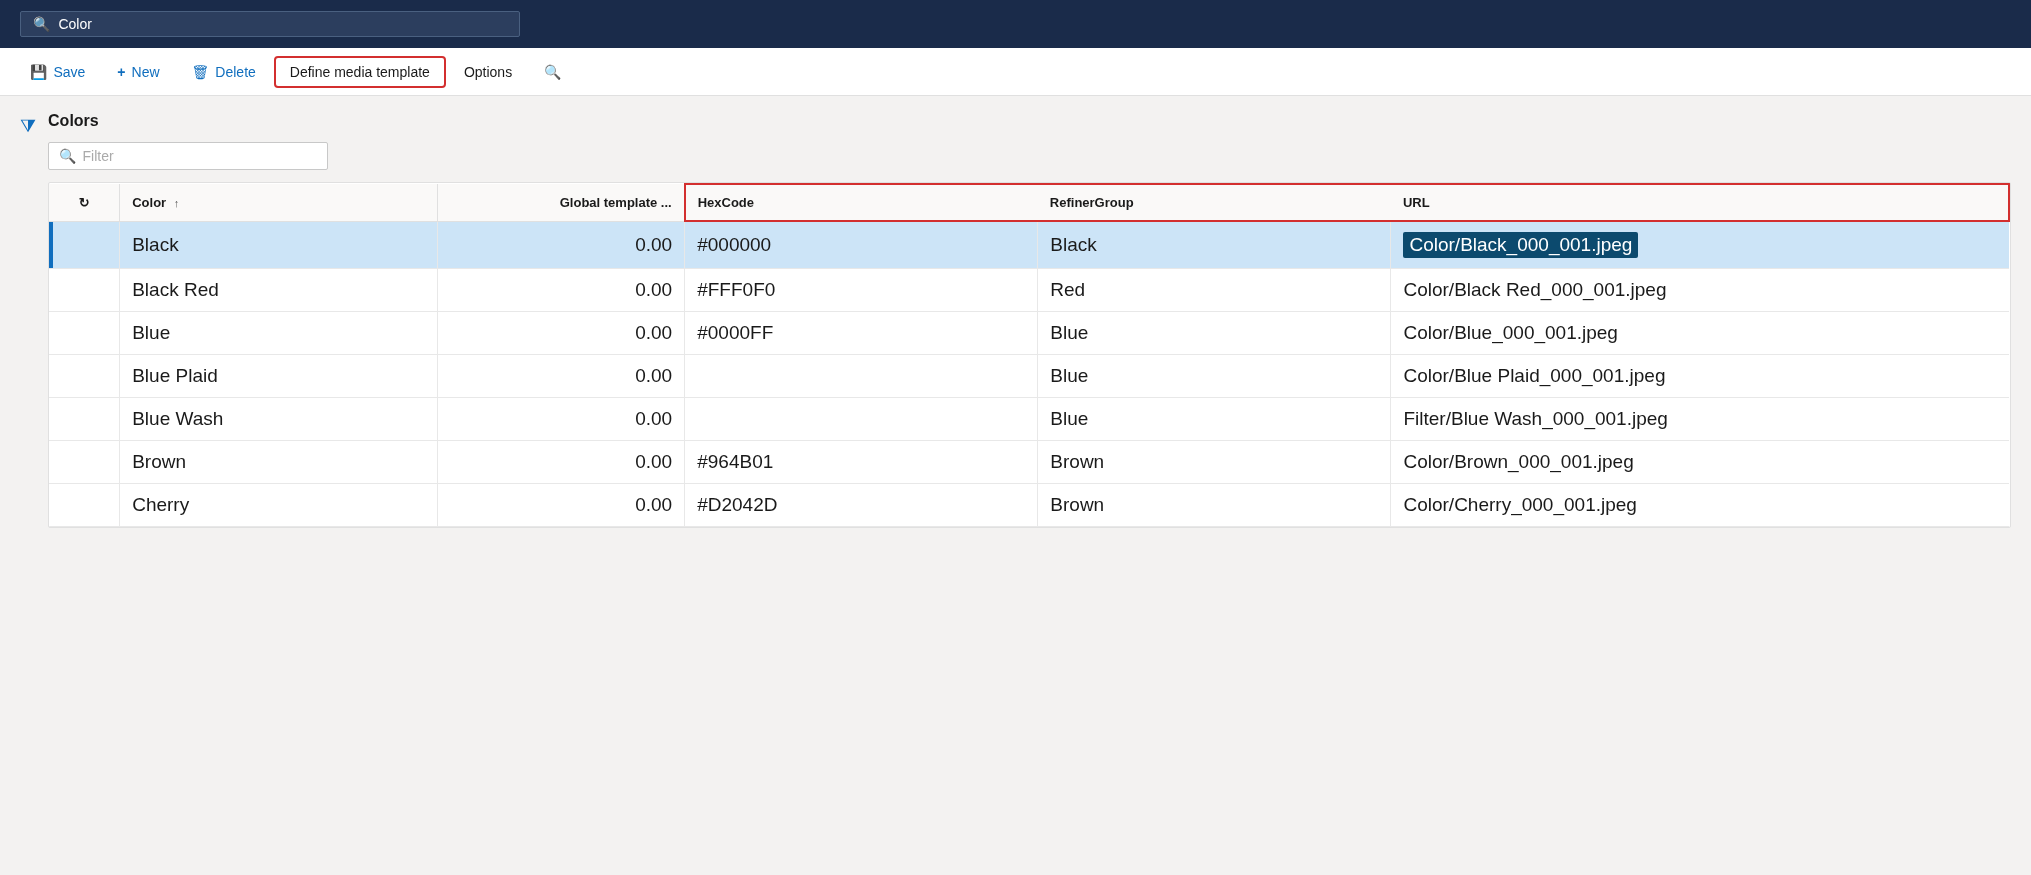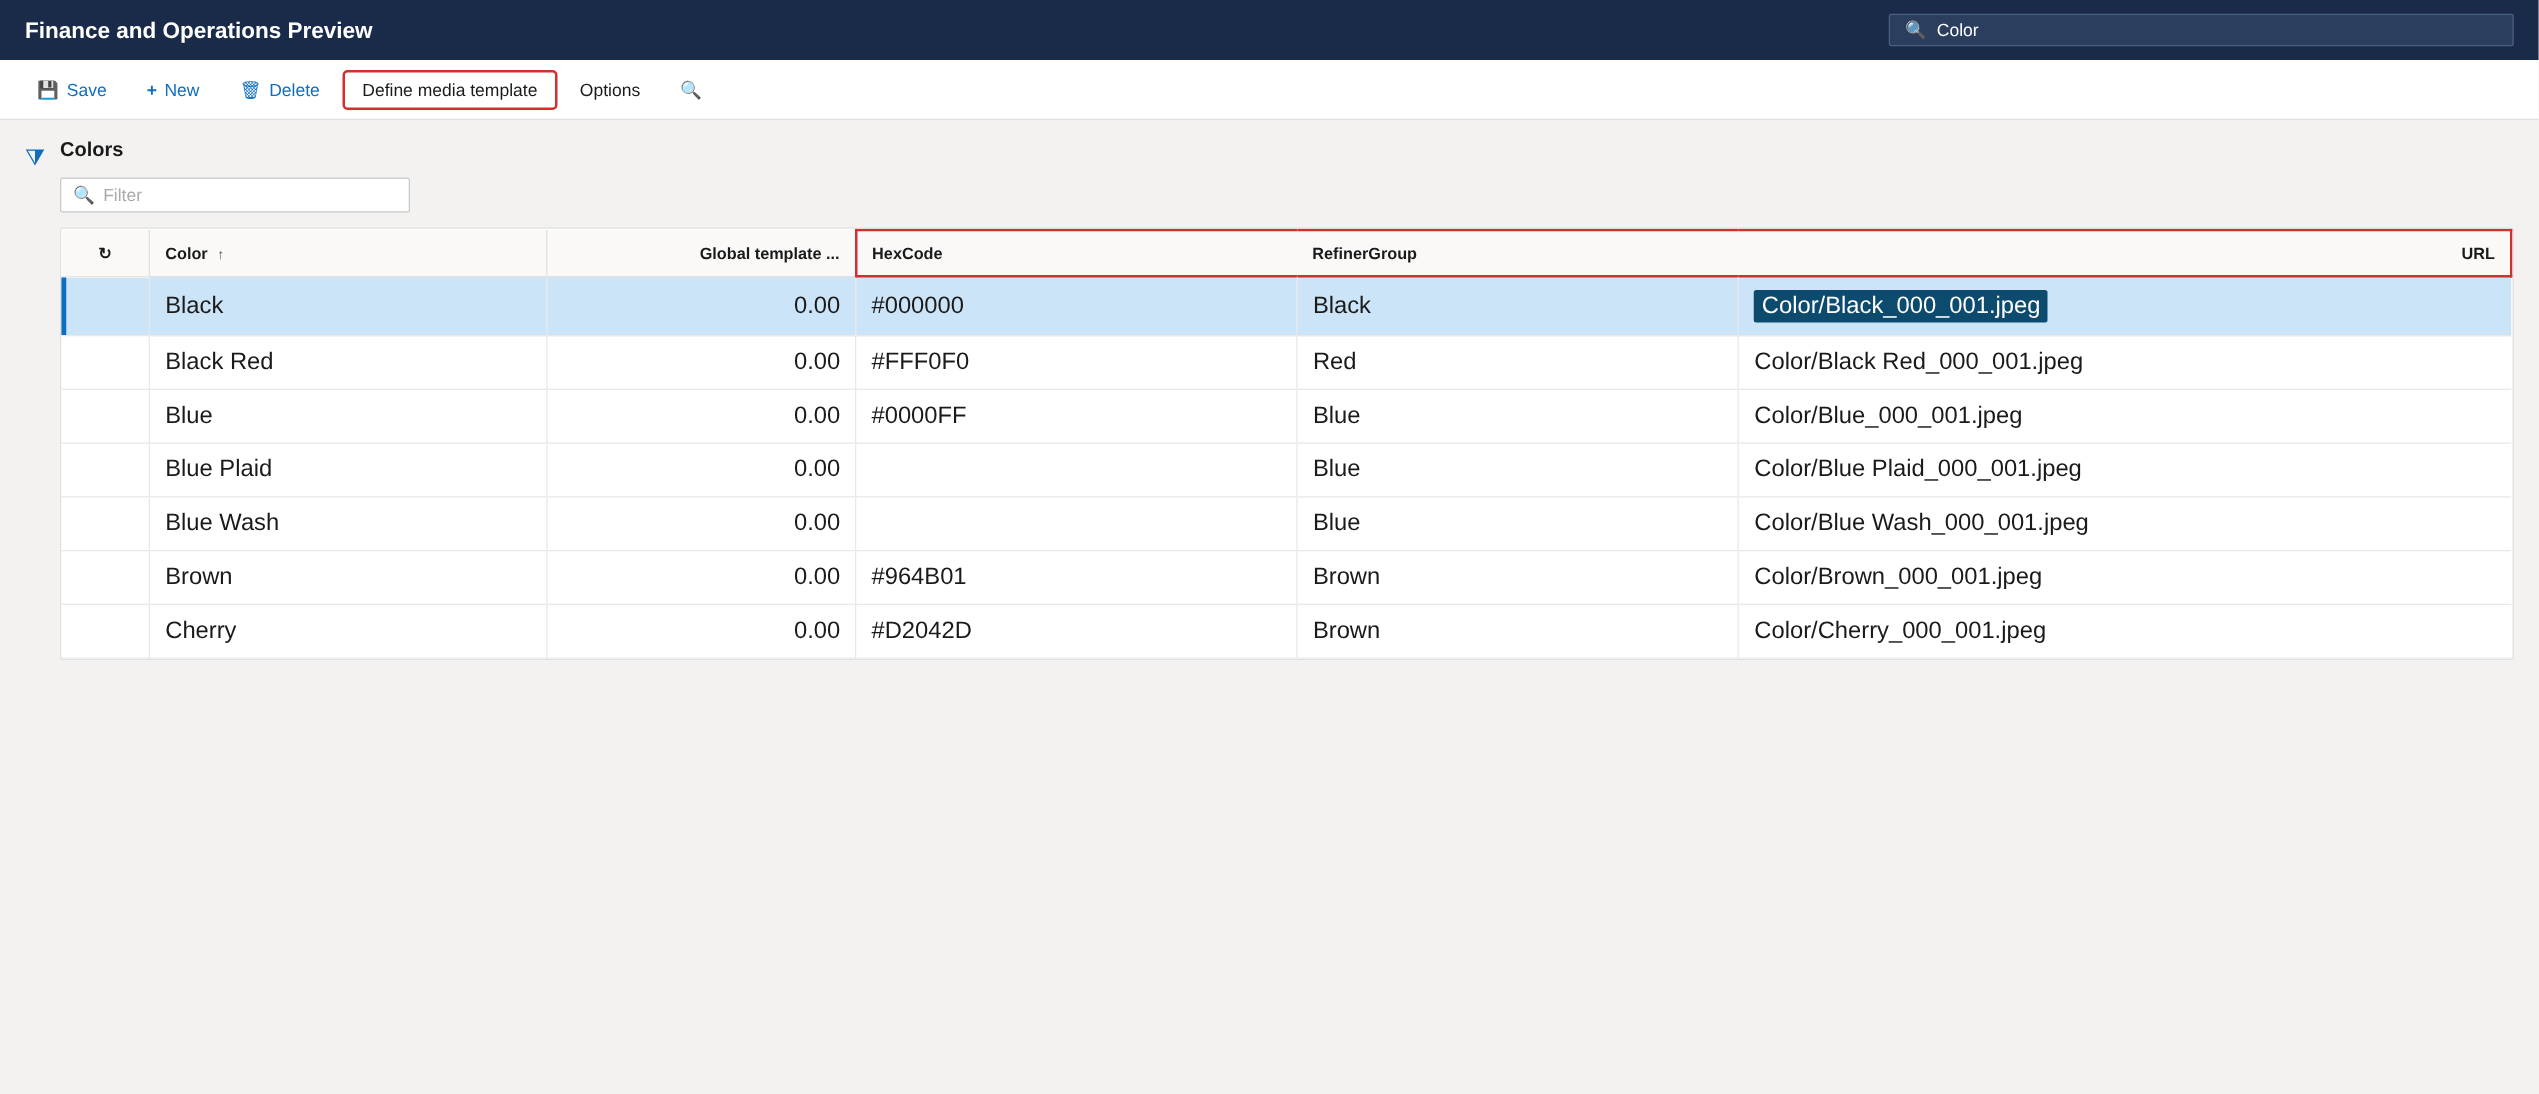--- a/index.html
+++ b/index.html
@@ -131,21 +131,21 @@
     }
     thead th {
       padding: 10px 12px;
       text-align: left;
       font-weight: 600;
       font-size: 13px;
       color: #1a1a1a;
       border-right: 1px solid #e0e0e0;
       white-space: nowrap;
     }
-    thead th:last-child { border-right: none; text-align: right; }
+    thead th:last-child { border-right: none; }
 
     .th-refresh {
       width: 40px;
       text-align: center;
     }
     .th-color { width: 180px; }
     .th-global { width: 140px; text-align: right; }
     .th-hex { width: 200px; }
     .th-refiner { width: 200px; }
     .th-url { width: 350px; }
@@ -171,21 +171,20 @@
       border-radius: 2px;
       display: inline-block;
     }
 
     .sort-arrow { color: #555; margin-left: 4px; font-size: 11px; }
   </style>
 </head>
 <body>
 
 <div class="top-bar">
-  <span class="top-bar-title">Finance and Operations Preview</span>
   <div class="top-search">
     <span style="color:#aab5c5;">🔍</span>
     <input type="text" value="Color" placeholder="Color" style="">
   </div>
 </div>
 
 <div class="toolbar">
   <button class="toolbar-btn">
     <span>💾</span>
     <span>Save</span>
@@ -291,21 +290,21 @@
               <td>Blue</td>
               <td>Color/Blue Plaid_000_001.jpeg</td>
             </tr>
 
             <tr>
               <td></td>
               <td>Blue Wash</td>
               <td class="td-number">0.00</td>
               <td></td>
               <td>Blue</td>
-              <td>Color/Blue Wash_000_001.jpeg</td>
+              <td>Filter/Blue Wash_000_001.jpeg</td>
             </tr>
 
             <tr>
               <td></td>
               <td>Brown</td>
               <td class="td-number">0.00</td>
               <td>#964B01</td>
               <td>Brown</td>
               <td>Color/Brown_000_001.jpeg</td>
             </tr>

